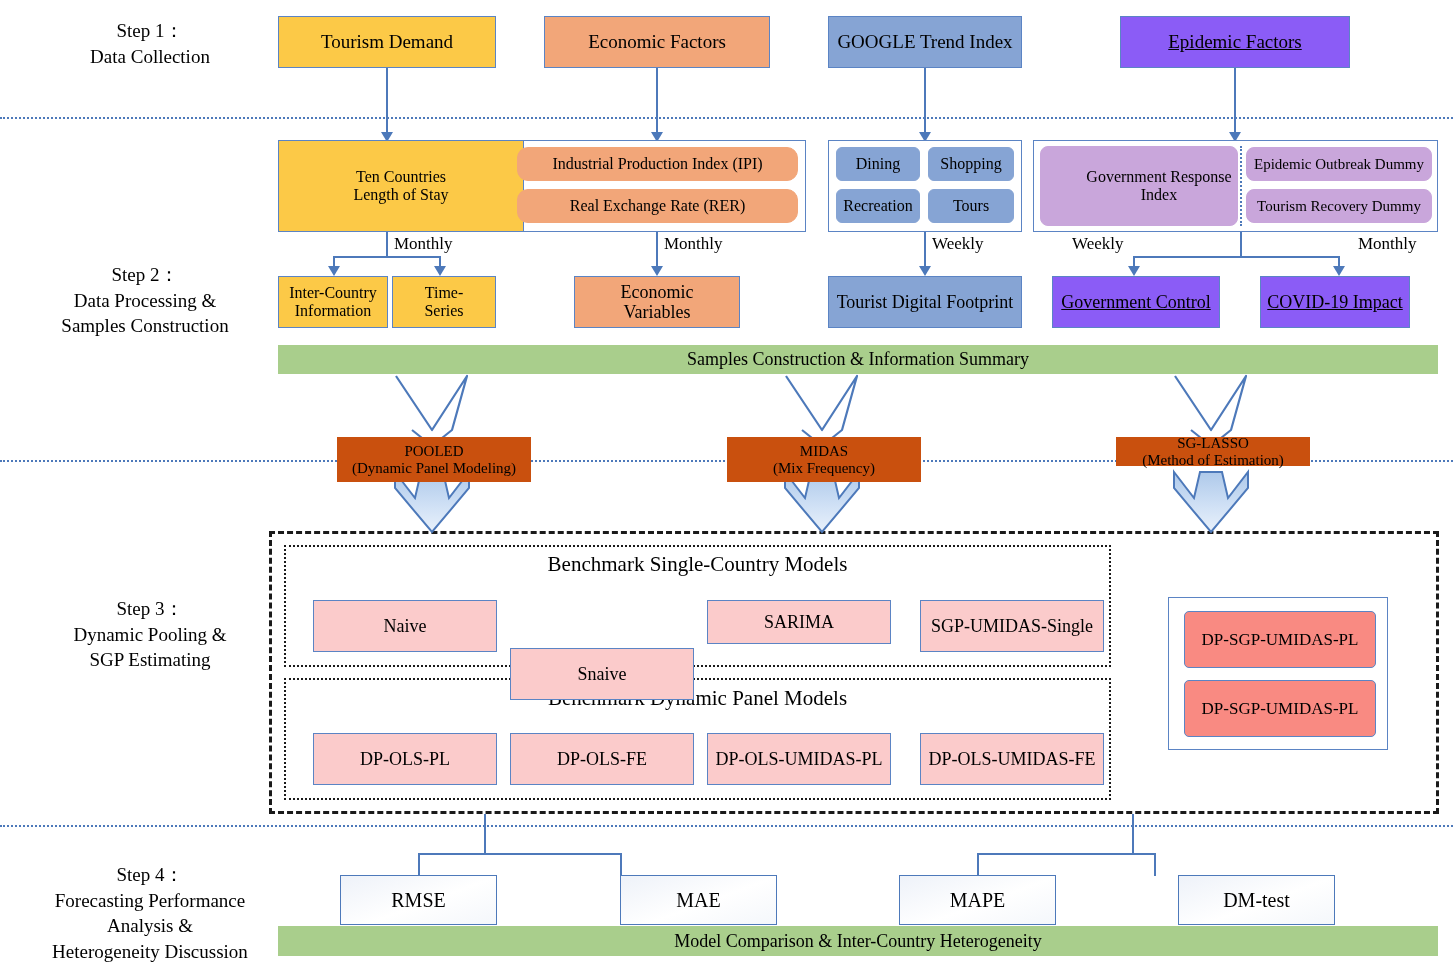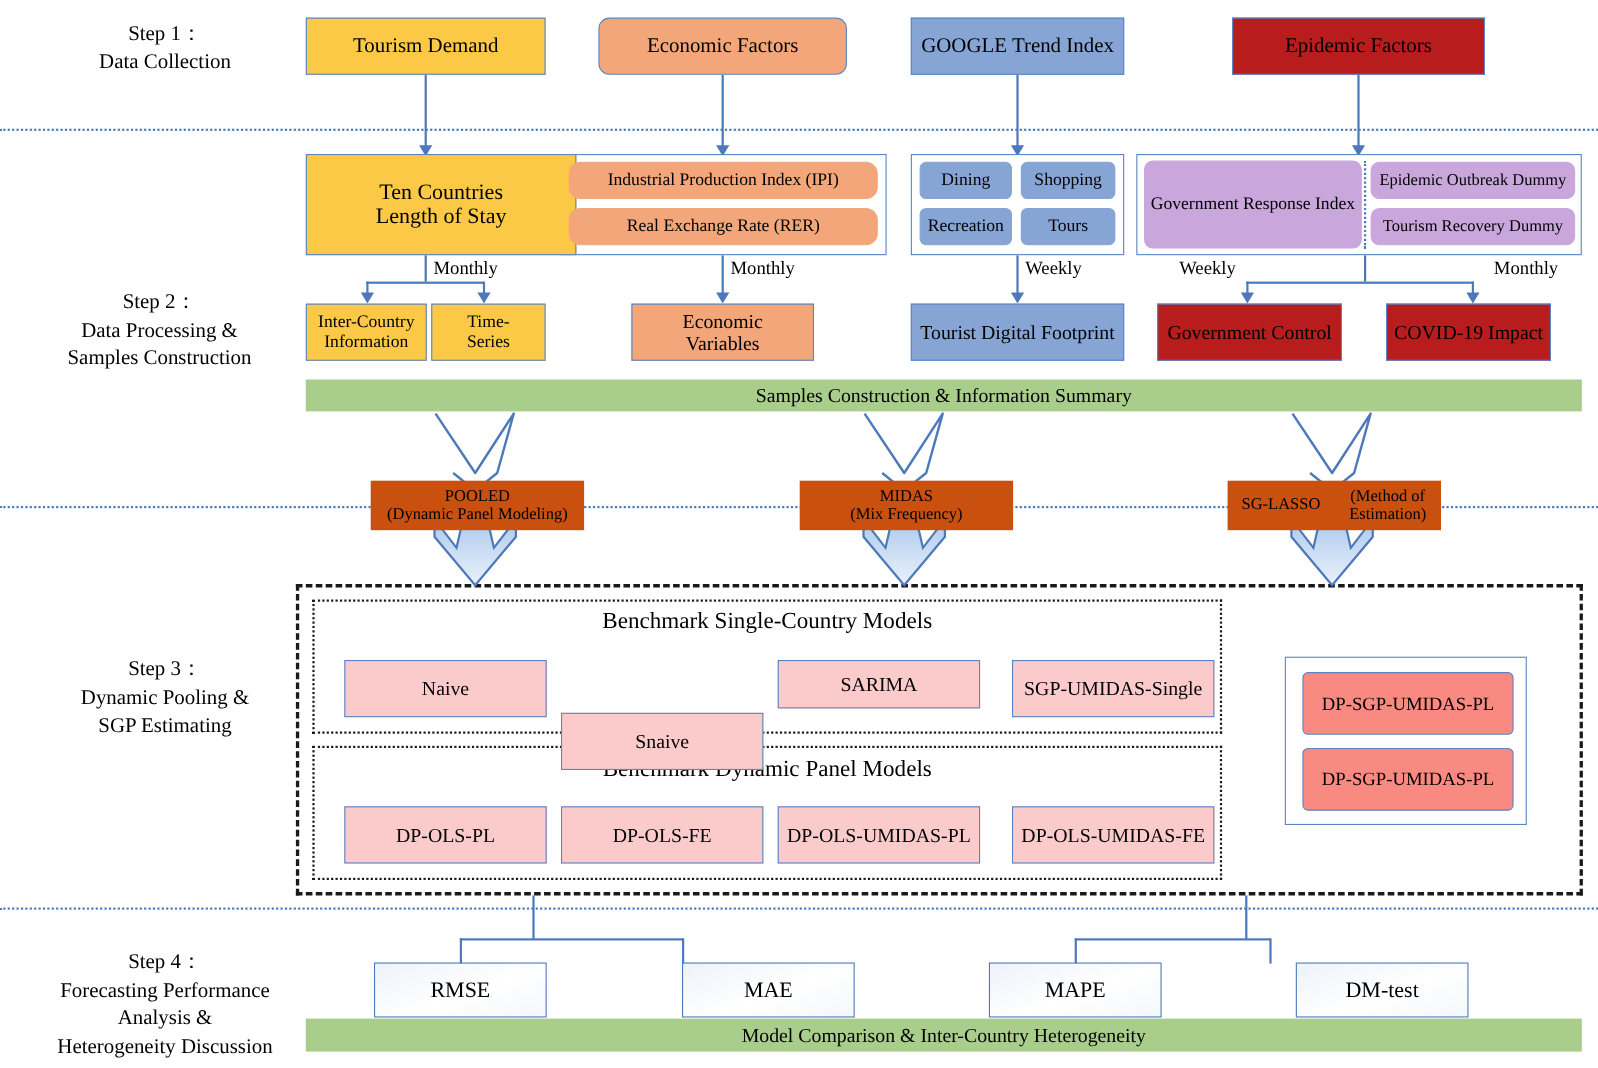--- a/index.html
+++ b/index.html
@@ -26,21 +26,21 @@
     line-height: 1.12;
     z-index: 5;
   }
   .node span { display: block; width: 100%; }
 
   
   .bx { border: 1px solid #5b84c4; }
   .yellow   { background: #FCC947; }
   .orange-l { background: #F2A679; }
   .blue-l   { background: #86A4D4; }
-  .purple-l { background: #b91c1c; }
+  .purple-l { background: #8b5cf6; text-decoration: underline; }
   .group    { background: #FFFFFF; border: 1px solid #5b84c4; }
   .pillo    { background: #F2A679; border: 1px solid #F2A679; border-radius: 11px; }
   .pillb    { background: #86A4D4; border: 1px solid #86A4D4; border-radius: 6px; }
   .pillp    { background: #C9A6DB; border: 1px solid #C9A6DB; border-radius: 8px; }
   .greenbar { background: #A9CE8C; border: none; }
   .orangebar{ background: #C9500E; border: none; color:#000; }
   .pink     { background: #FBCBCB; border: 1px solid #5b84c4; }
   .pinkdark { background: #F98A82; border: 1px solid #5b84c4; border-radius: 5px; }
   .gradbox  { background: linear-gradient(160deg,#eef2f9 0%,#ffffff 55%,#f4f7fb 100%);
               border: 1px solid #4d79ba; }
@@ -124,21 +124,21 @@
 Dynamic Pooling &amp;
 SGP Estimating</div>
   <div class="steplabel" style="left:5px; top:862px; width:290px; white-space:pre-line;">Step 4：
 Forecasting  Performance
 Analysis &amp;
 Heterogeneity Discussion</div>
 
   <div class="node bx yellow" style="left:278px; top:16px; width:218px; height:52px; font-size:19px;">
     <span>Tourism Demand</span>
   </div>
-  <div class="node bx orange-l" style="left:544px; top:16px; width:226px; height:52px; font-size:19px;border-radius:10px;">
+  <div class="node bx orange-l" style="left:544px; top:16px; width:226px; height:52px; font-size:19px;">
     <span>Economic Factors</span>
   </div>
   <div class="node bx blue-l" style="left:828px; top:16px; width:194px; height:52px; font-size:19px;">
     <span>GOOGLE Trend Index</span>
   </div>
   <div class="node bx purple-l" style="left:1120px; top:16px; width:230px; height:52px; font-size:19px;">
     <span>Epidemic Factors</span>
   </div>
 
   <div class="vline" style="left:386px; top:68px; height:68px;"></div>
@@ -146,21 +146,21 @@
 
   <div class="vline" style="left:656px; top:68px; height:68px;"></div>
   <div class="arrowhead" style="left:651px; top:132px;"></div>
 
   <div class="vline" style="left:924px; top:68px; height:68px;"></div>
   <div class="arrowhead" style="left:919px; top:132px;"></div>
 
   <div class="vline" style="left:1234px; top:68px; height:68px;"></div>
   <div class="arrowhead" style="left:1229px; top:132px;"></div>
 
-  <div class="node bx yellow" style="left:278px; top:140px; width:246px; height:92px; font-size:20px; flex-direction:column;">
+  <div class="node bx yellow" style="left:278px; top:140px; width:246px; height:92px; font-size:16px; flex-direction:column;">
     <span>Ten Countries</span>
     <span>Length of Stay</span>
   </div>
 
   <div class="group" style="position:absolute; left:509px; top:140px; width:297px; height:92px; z-index:4;"></div>
   <div class="node pillo" style="left:517px; top:147px; width:281px; height:34px; font-size:16px;">
     <span>Industrial Production Index (IPI)</span>
   </div>
   <div class="node pillo" style="left:517px; top:189px; width:281px; height:34px; font-size:16px;">
     <span>Real Exchange Rate (RER)</span>
@@ -176,21 +176,21 @@
   <div class="node pillb" style="left:836px; top:189px; width:84px; height:34px; font-size:16px;">
     <span>Recreation</span>
   </div>
   <div class="node pillb" style="left:928px; top:189px; width:86px; height:34px; font-size:16px;">
     <span>Tours</span>
   </div>
 
   <div class="group" style="position:absolute; left:1033px; top:140px; width:405px; height:92px; z-index:4;"></div>
   <div style="position:absolute; left:1240px; top:146px; width:0; height:80px;
               border-left:2px dotted #4d79ba; z-index:6;"></div>
-  <div class="node pillp" style="left:1040px; top:146px; width:198px; height:80px; font-size:16px;">
+  <div class="node pillp" style="left:1040px; top:146px; width:198px; height:80px; font-size:16px;padding-left:40px;">
     <span>Government Response Index</span>
   </div>
   <div class="node pillp" style="left:1246px; top:147px; width:186px; height:34px; font-size:15px;">
     <span>Epidemic Outbreak Dummy</span>
   </div>
   <div class="node pillp" style="left:1246px; top:189px; width:186px; height:34px; font-size:15px;">
     <span>Tourism Recovery Dummy</span>
   </div>
 
   <div class="freq" style="left:394px; top:234px;">Monthly</div>
@@ -265,21 +265,21 @@
   </svg>
 
   <div class="node orangebar" style="left:337px; top:437px; width:194px; height:45px; font-size:15px; flex-direction:column; z-index:8;">
     <span>POOLED</span>
     <span>(Dynamic Panel Modeling)</span>
   </div>
   <div class="node orangebar" style="left:727px; top:437px; width:194px; height:45px; font-size:15px; flex-direction:column; z-index:8;">
     <span>MIDAS</span>
     <span>(Mix Frequency)</span>
   </div>
-  <div class="node orangebar" style="left:1116px; top:437px; width:194px; height:45px; font-size:15px; flex-direction:row; z-index:8;text-align:center;">
+  <div class="node orangebar" style="left:1116px; top:437px; width:194px; height:29px; font-size:15px; flex-direction:column; z-index:8;text-align:center;">
     <span>SG-LASSO</span>
     <span>(Method of Estimation)</span>
   </div>
 
   <div class="dashregion" style="left:269px; top:531px; width:1170px; height:283px;"></div>
 
   <div class="dotregion" style="left:284px; top:545px; width:827px; height:122px;"></div>
   <div class="grouphdr" style="left:284px; top:552px; width:827px;">Benchmark Single-Country Models</div>
 
   <div class="node pink" style="left:313px; top:600px; width:184px; height:52px; font-size:18px;">

